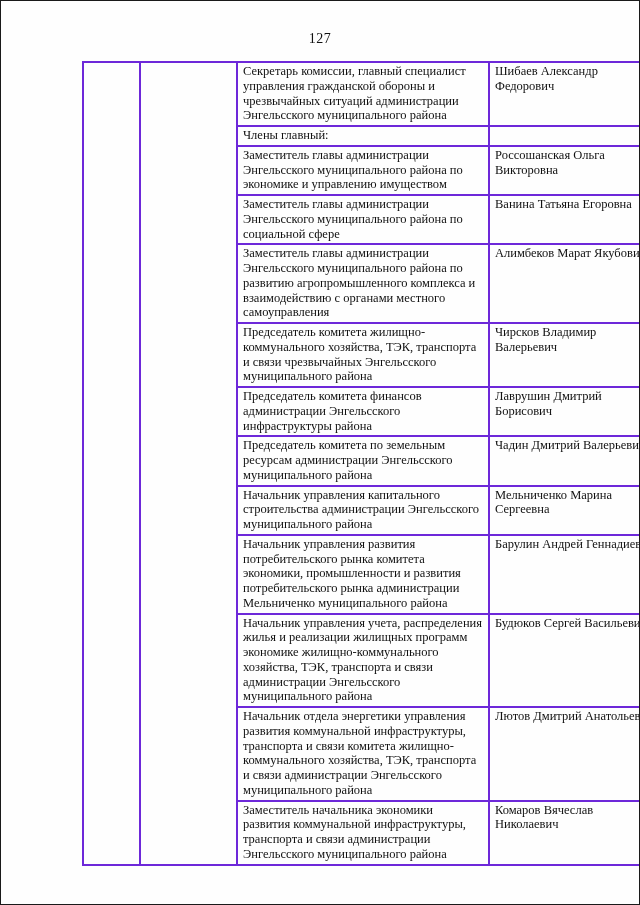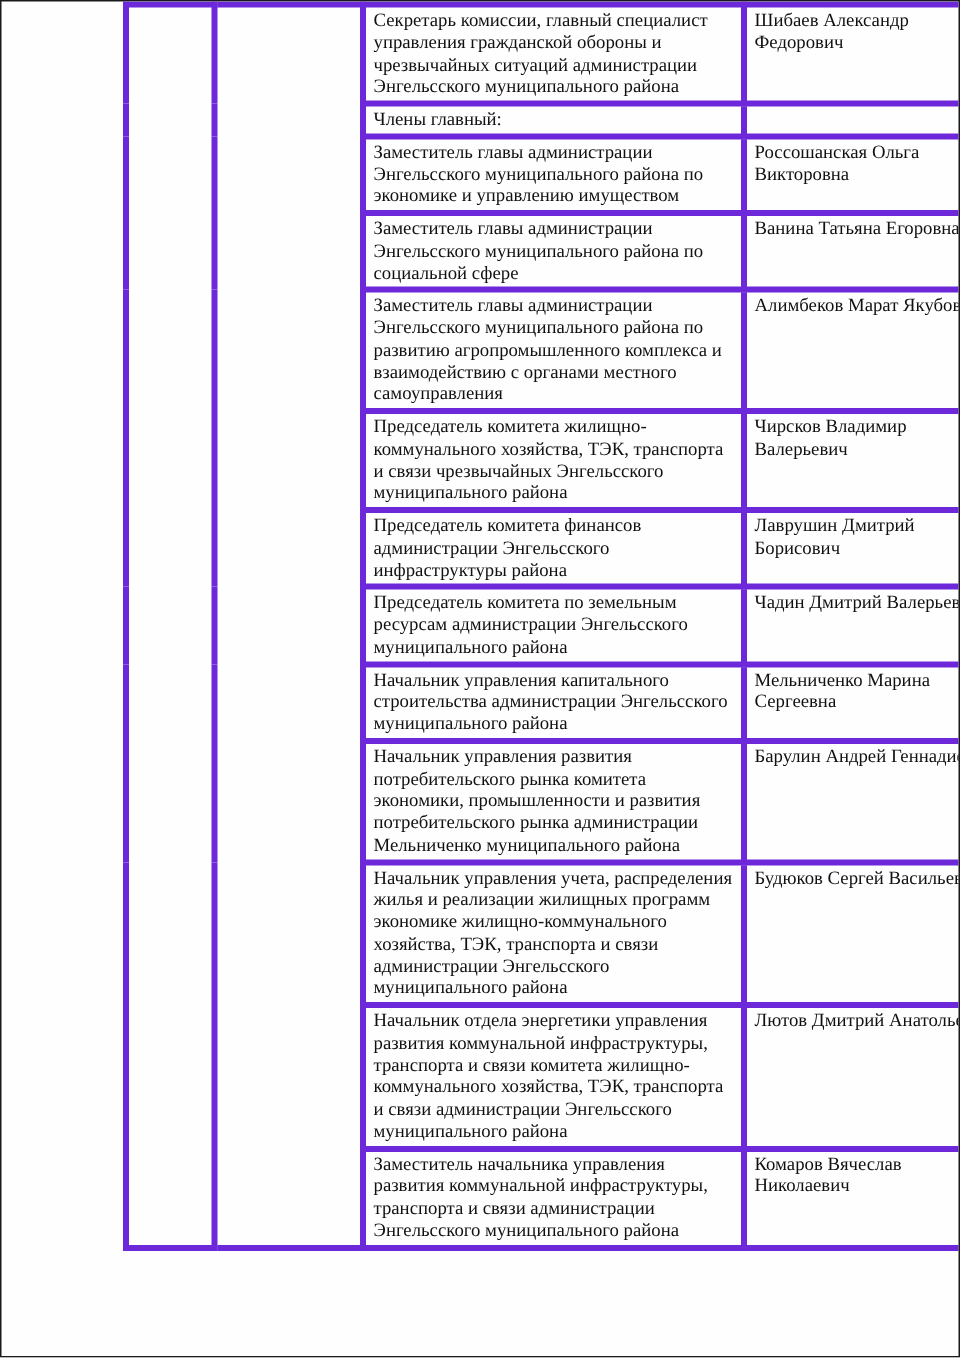--- a/index.html
+++ b/index.html
@@ -26,37 +26,38 @@
     margin-bottom: 14px;
     letter-spacing: 0.5px;
   }
   table.doc-table {
     border-collapse: collapse;
     table-layout: fixed;
     margin-left: 81px;
     width: 548px;
   }
   table.doc-table td {
-    border: 4px solid #6d28d9;
+    border: 2px solid #6d28d9;
     vertical-align: top;
     padding: 1px 5px 2px 5px;
     font-size: 12.5px;
     line-height: 1.18;
     word-wrap: break-word;
   }
   td.col-empty-1 { width: 45px; }
   td.col-empty-2 { width: 85px; }
   td.col-position { width: 240px; }
   td.col-name { width: 162px; }
   td.members-row { font-size: 12.5px; }
 </style>
 </head>
 <body>
 
 <div class="page">
+  <div class="page-number">127</div>
 
   <table class="doc-table">
     <tbody>
       <tr>
         <td class="col-empty-1" rowspan="13"></td>
         <td class="col-empty-2" rowspan="13"></td>
         <td class="col-position">Секретарь комиссии, главный специалист управления гражданской обороны и чрезвычайных ситуаций администрации Энгельсского муниципального района</td>
         <td class="col-name">Шибаев Александр Федорович</td>
       </tr>
       <tr>
@@ -97,18 +98,18 @@
       </tr>
       <tr>
         <td class="col-position">Начальник управления учета, распределения жилья и реализации жилищных программ экономике жилищно-коммунального хозяйства, ТЭК, транспорта и связи администрации Энгельсского муниципального района</td>
         <td class="col-name">Будюков Сергей Васильевич</td>
       </tr>
       <tr>
         <td class="col-position">Начальник отдела энергетики управления развития коммунальной инфраструктуры, транспорта и связи комитета жилищно-коммунального хозяйства, ТЭК, транспорта и связи администрации Энгельсского муниципального района</td>
         <td class="col-name">Лютов Дмитрий Анатольевич</td>
       </tr>
       <tr>
-        <td class="col-position">Заместитель начальника управления развития коммунальной инфраструктуры, транспорта и связи администрации Энгельсского муниципального района</td>
+        <td class="col-position">Заместитель начальника экономики развития коммунальной инфраструктуры, транспорта и связи администрации Энгельсского муниципального района</td>
         <td class="col-name">Комаров Вячеслав Николаевич</td>
       </tr>
     </tbody>
   </table>
 </div>
 
 </body></html>

